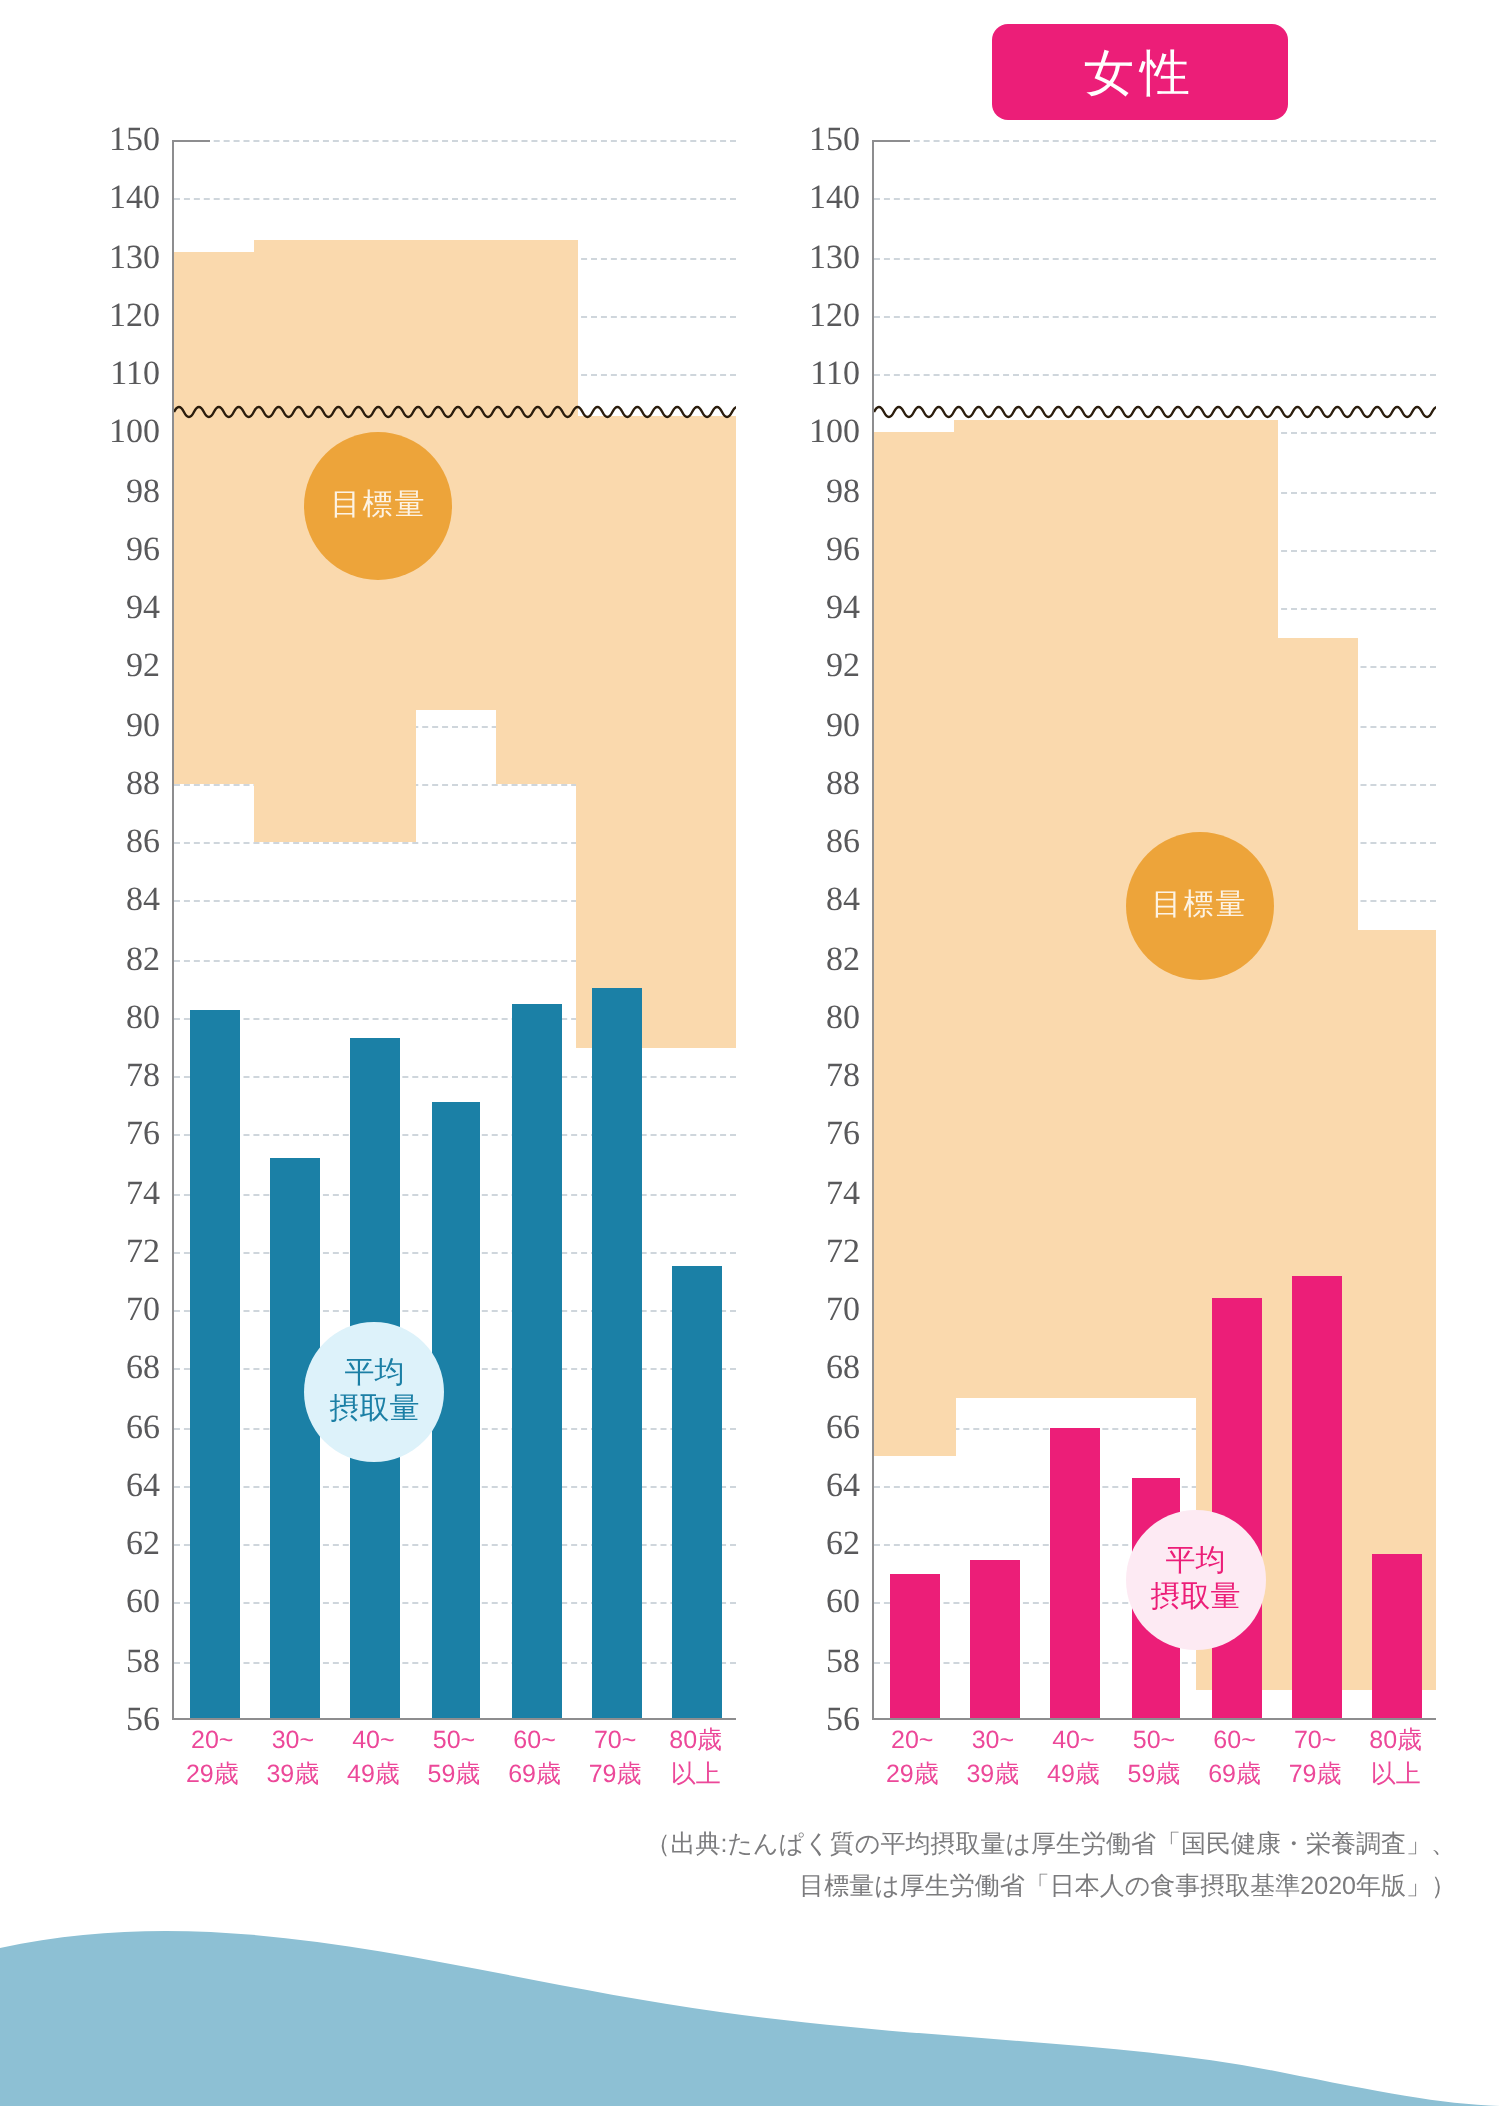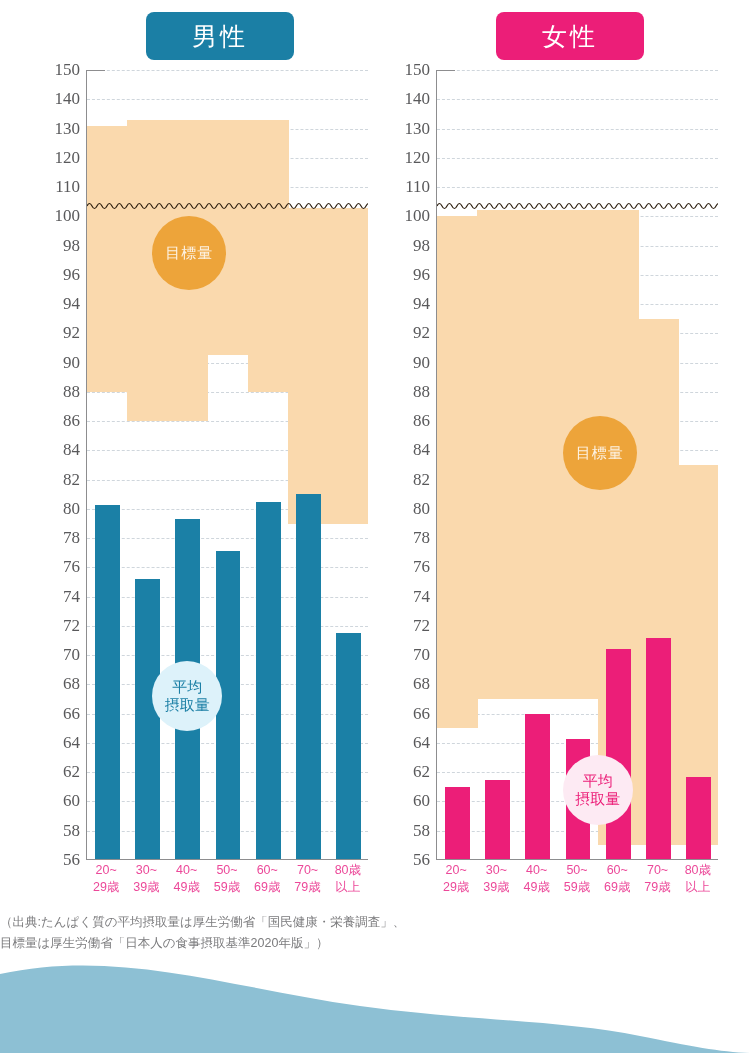--- a/index.html
+++ b/index.html
@@ -70,34 +70,31 @@
     position:absolute;left:58px;top:802px;width:282px;height:46px;
   }
   .xtick{
     position:absolute;top:0;text-align:center;font-size:12.5px;color:#ec4899;
     line-height:1.35;
     font-family:"Liberation Sans","DejaVu Sans",sans-serif;
   }
 
   .source{
     position:absolute;left:0;right:22px;top:912px;
-    font-size:12.5px;color:#7b7b7d;line-height:1.7;
+    text-align:right;font-size:12.5px;color:#7b7b7d;line-height:1.7;
   }
   .source div{white-space:nowrap;}
 
   .footer-wave{position:absolute;left:0;bottom:0;width:750px;height:95px;}
 </style>
 </head>
 <body>
 
 <div class="page">
 
-  <div class="pill male">
-    <span>男性</span>
-  </div>
   <div class="pill female">
     <span>女性</span>
   </div>
 
   <div class="panel male" id="panel-0">
     <div class="ylabels">
         <div class="ytick" style="top: 800px;">56</div>
         <div class="ytick" style="top: 770.741px;">58</div>
         <div class="ytick" style="top: 741.481px;">60</div>
         <div class="ytick" style="top: 712.222px;">62</div>

